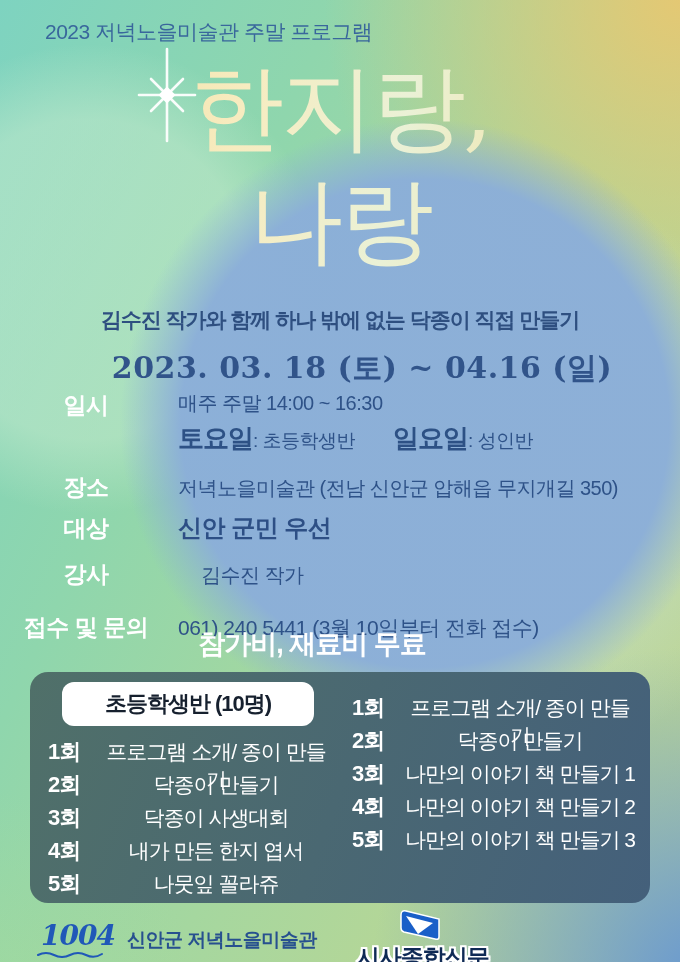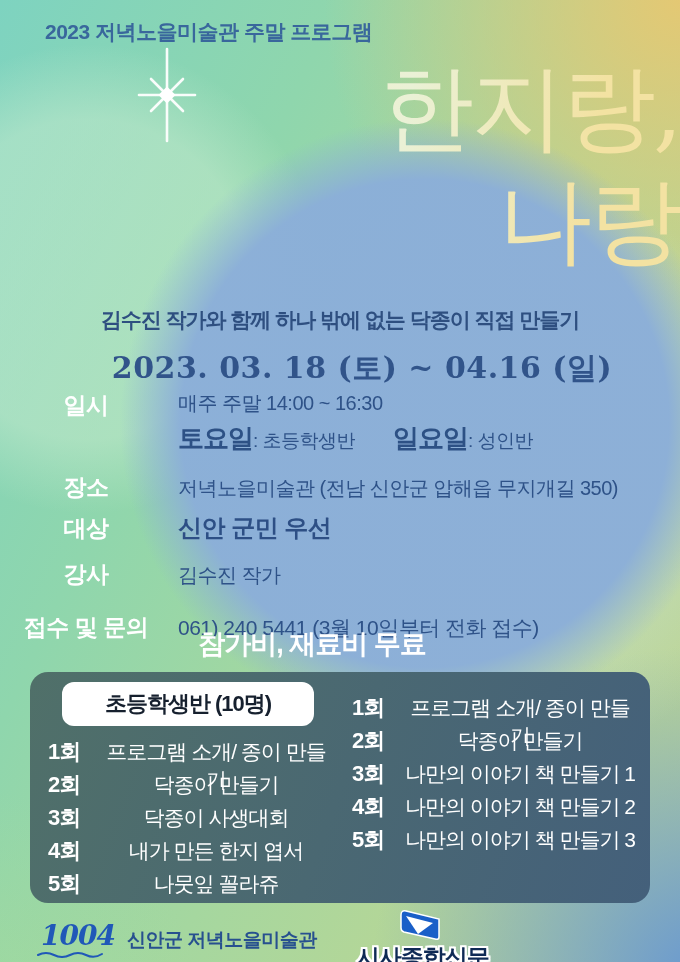--- a/index.html
+++ b/index.html
@@ -12,21 +12,21 @@
       radial-gradient(circle 305px at 62.5% 44%, rgba(139,174,217,0.96) 80%, rgba(139,174,217,0) 100%),
       radial-gradient(circle 300px at 73% 49%, rgba(215,228,238,0.22) 70%, rgba(215,228,238,0) 100%),
       radial-gradient(circle 235px at 13% 29%, rgba(208,238,210,0.45) 68%, rgba(208,238,210,0) 100%),
       radial-gradient(circle 540px at 100% 0%, rgba(233,199,112,0.92) 0%, rgba(233,199,112,0) 66%),
       radial-gradient(circle 560px at 104% 102%, rgba(98,148,214,0.95) 0%, rgba(98,148,214,0) 60%),
       radial-gradient(circle 420px at -6% 108%, rgba(168,220,150,0.5) 0%, rgba(168,220,150,0) 60%),
       linear-gradient(115deg,#7ed3c0 0%,#8fd6ad 30%,#a5d79f 55%,#b5d697 75%,#bfd492 100%);
   }
   .program-label{
     position:absolute;left:45px;top:18px;
-    font-size:21px;font-weight:700;color:#39679c;letter-spacing:-0.5px;
+    font-size:21px;font-weight:400;color:#39679c;letter-spacing:-0.5px;
   }
   .sparkle{position:absolute;left:132px;top:45px;}
   .title{
     position:absolute;left:0;right:0;top:52px;
     text-align:center;
     font-family:"DejaVu Serif","Liberation Serif",serif;
     font-size:94px;line-height:1.2;font-weight:500;letter-spacing:-3px;
     background:linear-gradient(100deg,#f1db9c 5%,#f7ecc0 35%,#eaf1d6 58%,#f3e2a2 85%);
     -webkit-background-clip:text;background-clip:text;
     color:transparent;
@@ -51,21 +51,21 @@
   .info-value{flex:1;padding-left:6px;color:#2e5288;font-size:20px;letter-spacing:-0.5px;}
   .row-schedule{align-items:flex-start;}
   .sched-line1{font-size:20px;color:#2e5288;font-weight:500;}
   .sched-line2{margin-top:4px;display:flex;align-items:baseline;}
   .day-label{font-size:26px;font-weight:700;color:#2d5185;letter-spacing:-1px;}
   .day-value{font-size:19px;font-weight:500;color:#2e5288;letter-spacing:-0.5px;}
   .day-gap{margin-left:38px;}
   .row-place{margin-top:16px;}
   .row-target{margin-top:9px;}
   .row-target .info-value{font-size:24px;font-weight:700;color:#2d4f85;}
-  .row-instructor{margin-top:15px;}
+  .row-instructor{margin-top:15px;gap:23px;}
   .row-contact{margin-top:22px;}
   .row-contact .info-value{font-size:21px;}
   .free-notice{
     position:absolute;left:0;right:0;top:626px;
     transform:translateX(-28px);
     text-align:center;color:#ffffff;font-size:27px;font-weight:700;letter-spacing:-1px;
   }
   .panel{
     position:absolute;left:30px;top:672px;width:620px;height:231px;
     border-radius:18px;
@@ -113,21 +113,21 @@
   <svg class="sparkle" width="70" height="100" viewBox="0 0 70 100">
     <g stroke="#ffffff" stroke-width="2.6" stroke-linecap="round" opacity="0.95">
       <line x1="35" y1="4" x2="35" y2="96"></line>
       <line x1="7" y1="50" x2="63" y2="50"></line>
       <line x1="19" y1="34" x2="51" y2="66"></line>
       <line x1="51" y1="34" x2="19" y2="66"></line>
     </g>
     <rect x="29" y="44" width="12" height="12" fill="#ffffff" transform="rotate(45 35 50)"></rect>
   </svg>
 
-  <h1 class="title" style="margin:0;text-align:right;">
+  <h1 class="title" style="margin:0;">
     <span style="display:block;">한지랑,</span>
     <span style="display:block;">나랑</span>
   </h1>
 
   <div class="subtitle">김수진 작가와 함께  하나 밖에 없는 닥종이 직접 만들기</div>
 
   <div class="date-heading">2023. 03. 18 (토) ~ 04.16 (일)</div>
 
   <div class="info">
 

